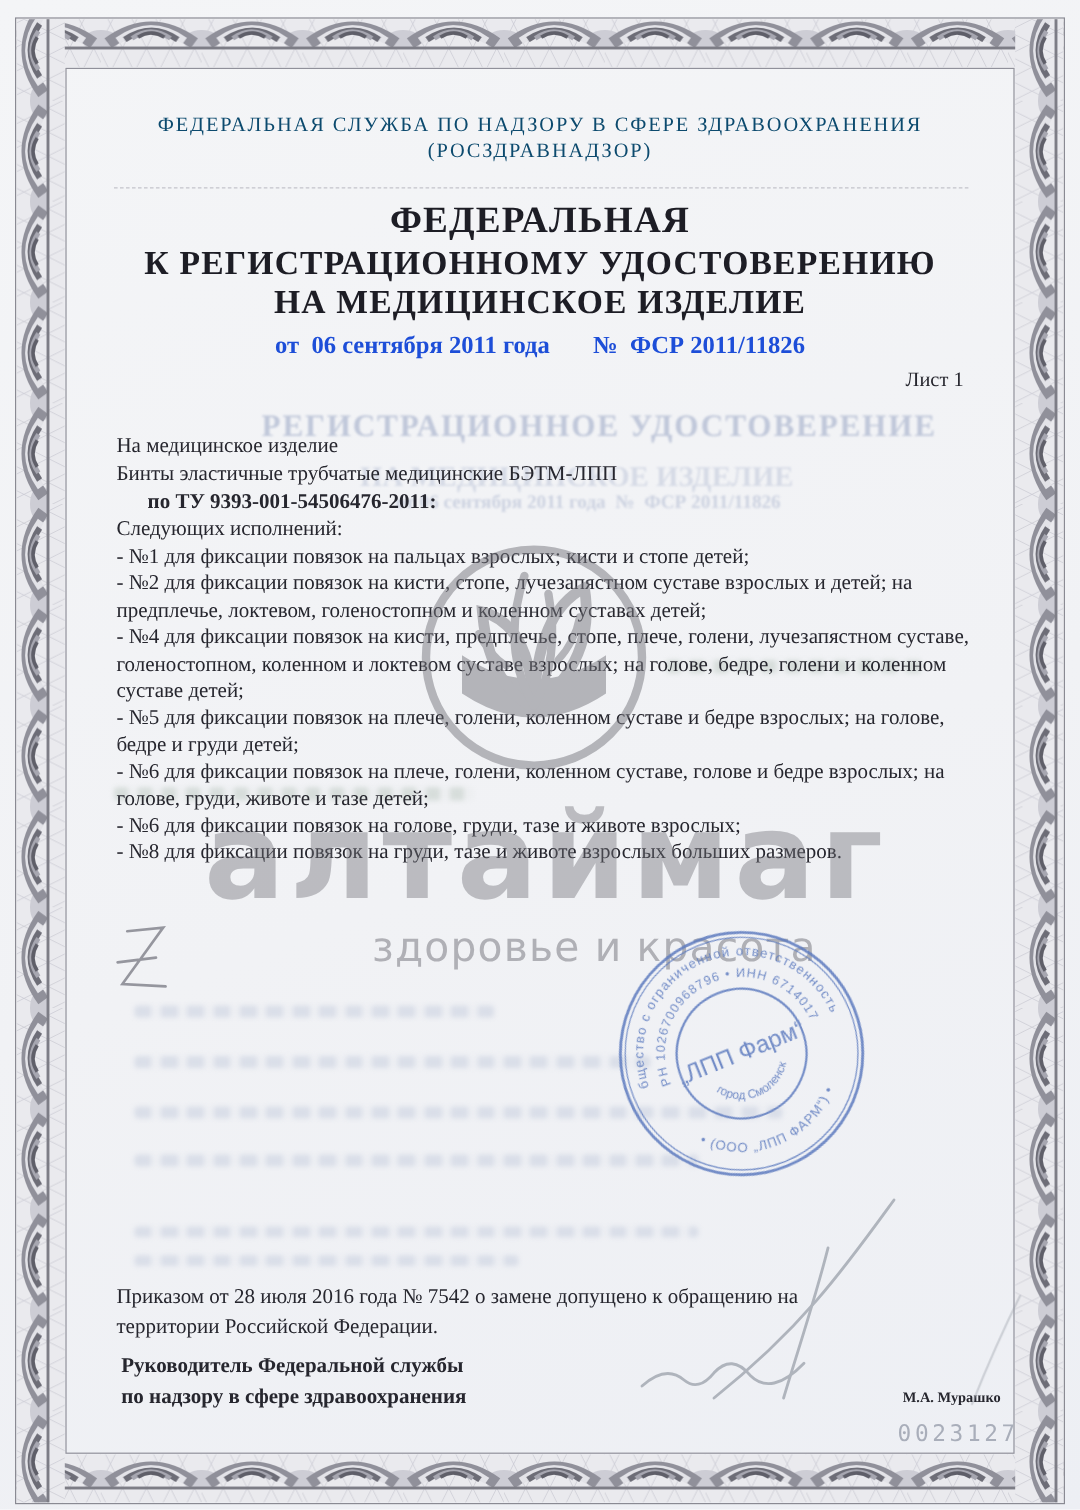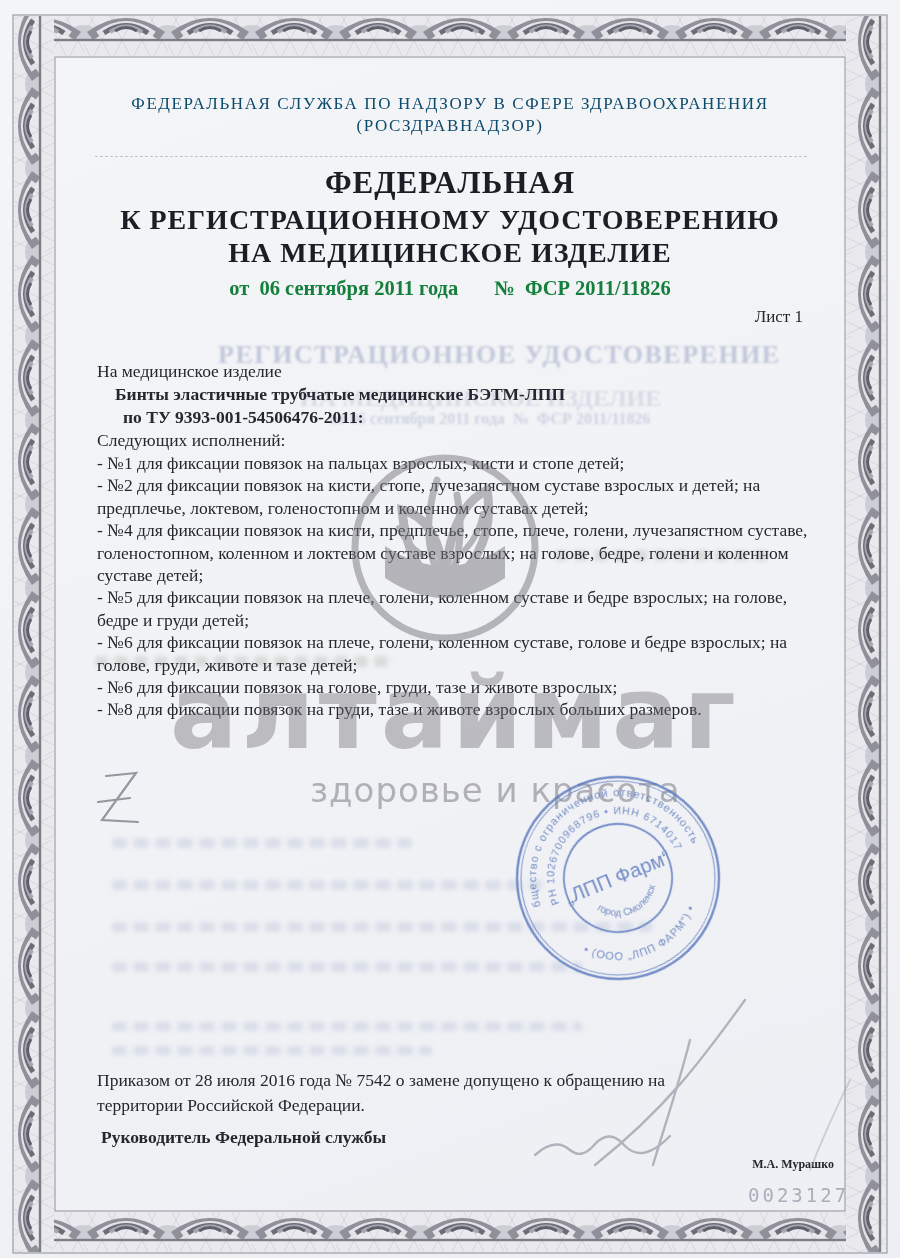--- a/index.html
+++ b/index.html
@@ -12,27 +12,27 @@
   
   #frame{position:absolute;left:0;top:0;z-index:1;}
   
   .agency{left:56px;right:56px;text-align:center;font-size:17px;letter-spacing:1.6px;color:#0c4a6e;}
   .rule{left:95px;top:156px;width:712px;border-top:1px dashed #a9a9b4;opacity:.65;}
   .title{left:56px;right:56px;text-align:center;font-weight:bold;color:#1d1d25;letter-spacing:1px;}
   .t1{top:165px;font-size:31px;}
   .t2{top:204px;font-size:28px;}
   .t3{top:237px;font-size:28px;}
   .daterow{left:56px;right:56px;top:277px;display:flex;justify-content:center;gap:36px;
-    font-weight:bold;font-size:20.5px;color:#15803d;}
+    font-weight:bold;font-size:20.5px;color:#1d4ed8;}
   .daterow span{white-space:pre;}
   .sheet{top:307px;right:97px;font-size:17px;}
   
   .bodyblock{left:97px;width:732px;font-size:17.5px;line-height:22.4px;}
   .b-intro{top:360px;}
-  .b-prod{top:383px;font-weight:bold;margin-left:18px;}
+  .b-prod{top:383px;font-weight:normal;}
   .b-tu{top:406px;font-weight:bold;margin-left:26px;}
   .b-ver{top:429px;}
   .b-items{top:452px;z-index:4;}
   .bodyblock.z{z-index:4;}
   
   .f-order{left:97px;top:1068px;width:700px;font-size:17.5px;line-height:25px;z-index:4;}
   .f-signer{left:101px;top:1125px;font-size:17.5px;font-weight:bold;line-height:25.5px;z-index:4;}
   .f-name{right:66px;top:1157px;font-size:12px;font-weight:bold;z-index:4;}
   .serial{left:748px;top:1184px;font-family:"DejaVu Sans Mono",monospace;font-size:19px;
     letter-spacing:3px;color:#a9aeba;z-index:4;text-align:center;}
@@ -190,15 +190,16 @@
   </text>
   <text x="106" y="112" text-anchor="middle" font-size="20">„ЛПП Фарм“</text>
 </svg>
 
 <div class="abs f-order">
   <div>Приказом от 28 июля 2016 года № 7542 о замене допущено к обращению на</div>
   <div>территории Российской Федерации.</div>
 </div>
 <div class="abs f-signer">
   <div>Руководитель Федеральной службы</div>
+  <div>по надзору в сфере здравоохранения</div>
 </div>
 <div class="abs f-name">М.А. Мурашко</div>
 <div class="abs serial">0023127</div>
 
 </body></html>

